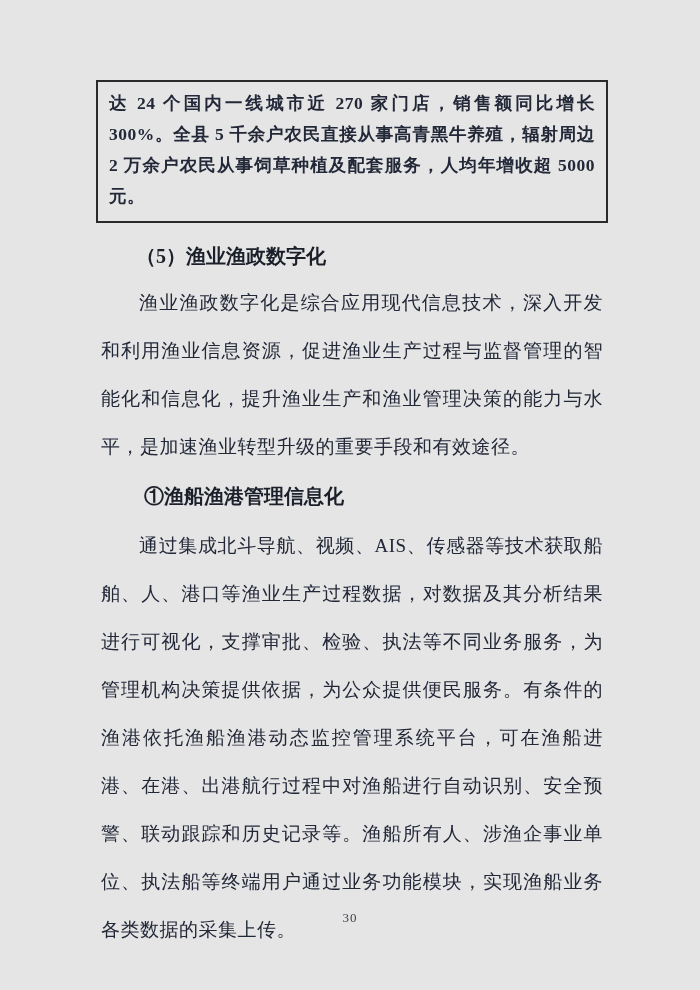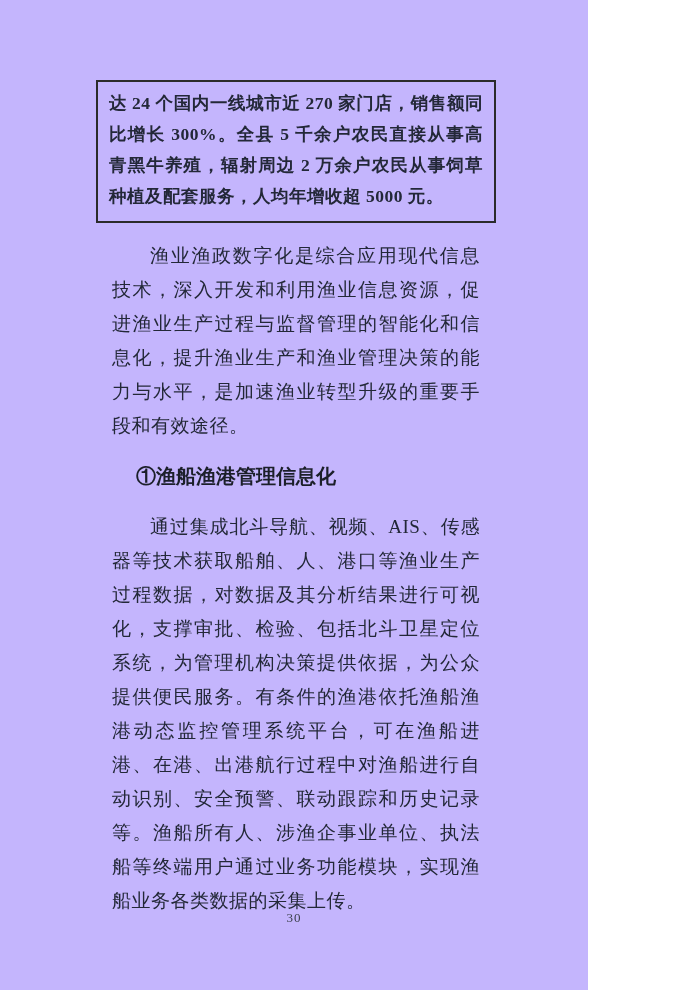--- a/index.html
+++ b/index.html
@@ -2,24 +2,24 @@
 <html><head>
 <meta charset="utf-8">
 <style>
   html, body {
     margin: 0;
     padding: 0;
     background: #ffffff;
   }
   .page {
     position: relative;
-    width: 588px;
+    width: 700px;
     height: 990px;
     box-sizing: border-box;
-    background: #c4b5fd;
+    background: #e5e5e5;
     font-family: "Liberation Serif", "DejaVu Serif", serif;
     color: #232838;
     padding: 80px 92px 0 96px;
     overflow: hidden;
   }
   .callout {
     box-sizing: border-box;
     border: 2px solid #2b2b2b;
     padding: 6px 11px 9px 11px;
     font-size: 17.5px;
@@ -33,31 +33,31 @@
   }
   .heading {
     margin: 0;
     font-size: 20px;
     font-weight: bold;
     line-height: 36px;
     text-indent: 2em;
     color: #1b1f29;
   }
   .subheading {
-    margin: 0;
+    margin: 8px;
     font-size: 20px;
     font-weight: bold;
     line-height: 35px;
     text-indent: 2em;
     color: #1b1f29;
   }
   .para {
-    margin: 16px;
+    margin: 5px;
     font-size: 19px;
-    line-height: 34px;
+    line-height: 48px;
     text-indent: 2em;
     text-align: justify;
     letter-spacing: 0.5px;
   }
   .page-number {
     position: absolute;
     left: 0;
     top: 910px;
     width: 100%;
     text-align: center;
@@ -69,25 +69,26 @@
 </head>
 <body>
 
 <div class="page">
 
   <div class="callout">
     <span class="callout-text">达 24 个国内一线城市近 270 家门店，销售额同比增长 300%。全县 5 千余户农民直接从事高青黑牛养殖，辐射周边 2 万余户农民从事饲草种植及配套服务，人均年增收超 5000 元。</span>
   </div>
 
   <div class="body-text">
+    <h3 class="heading">（5）渔业渔政数字化</h3>
 
     <p class="para">渔业渔政数字化是综合应用现代信息技术，深入开发和利用渔业信息资源，促进渔业生产过程与监督管理的智能化和信息化，提升渔业生产和渔业管理决策的能力与水平，是加速渔业转型升级的重要手段和有效途径。</p>
 
     <h4 class="subheading">①渔船渔港管理信息化</h4>
 
-    <p class="para">通过集成北斗导航、视频、AIS、传感器等技术获取船舶、人、港口等渔业生产过程数据，对数据及其分析结果进行可视化，支撑审批、检验、包括北斗卫星定位系统，为管理机构决策提供依据，为公众提供便民服务。有条件的渔港依托渔船渔港动态监控管理系统平台，可在渔船进港、在港、出港航行过程中对渔船进行自动识别、安全预警、联动跟踪和历史记录等。渔船所有人、涉渔企事业单位、执法船等终端用户通过业务功能模块，实现渔船业务各类数据的采集上传。</p>
+    <p class="para">通过集成北斗导航、视频、AIS、传感器等技术获取船舶、人、港口等渔业生产过程数据，对数据及其分析结果进行可视化，支撑审批、检验、执法等不同业务服务，为管理机构决策提供依据，为公众提供便民服务。有条件的渔港依托渔船渔港动态监控管理系统平台，可在渔船进港、在港、出港航行过程中对渔船进行自动识别、安全预警、联动跟踪和历史记录等。渔船所有人、涉渔企事业单位、执法船等终端用户通过业务功能模块，实现渔船业务各类数据的采集上传。</p>
 
 
   </div>
 
   <div class="page-number">30</div>
 
 </div>
 
 </body></html>

